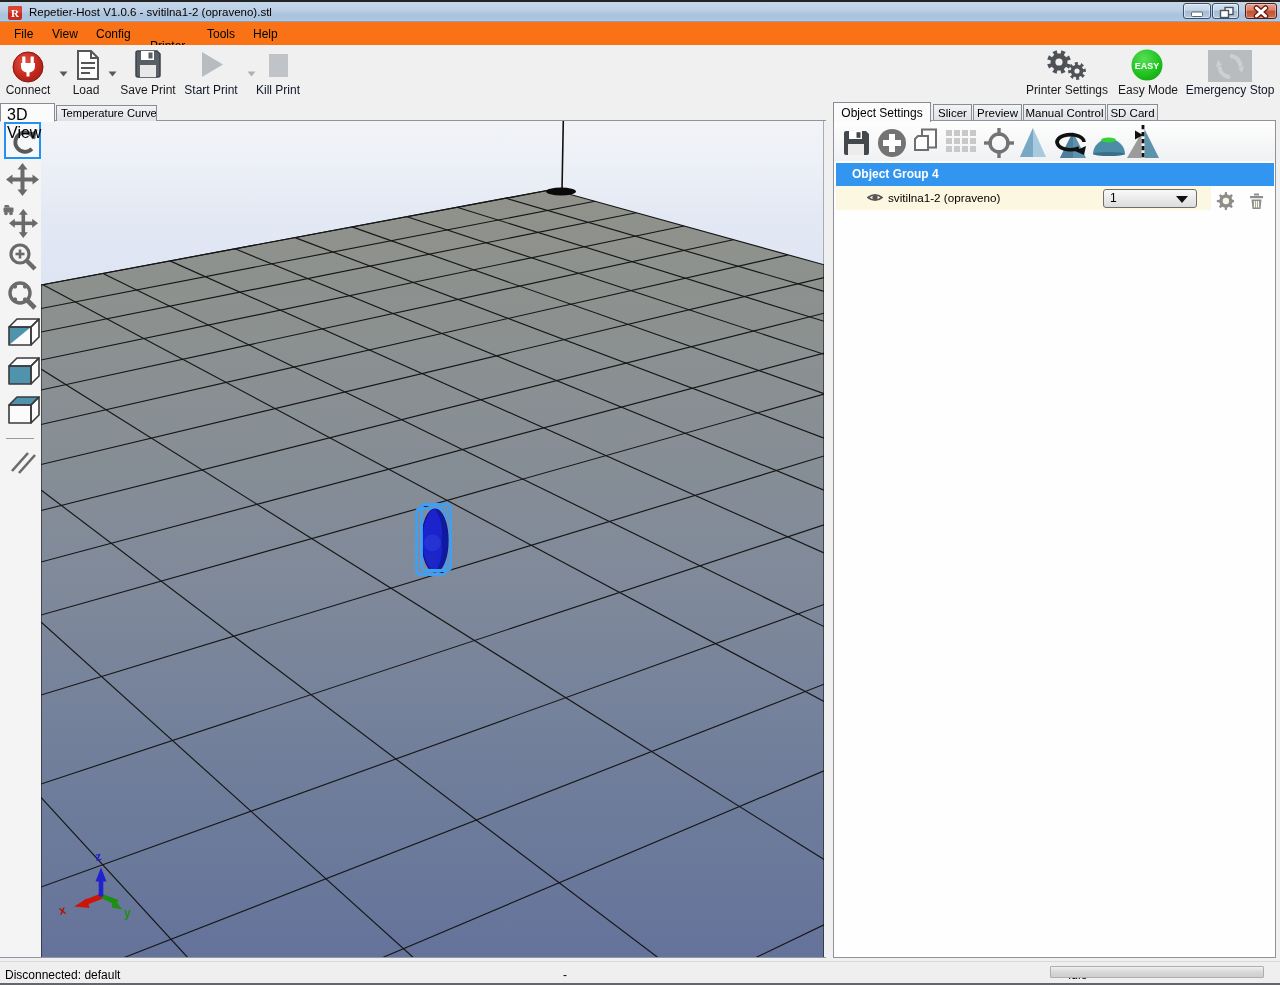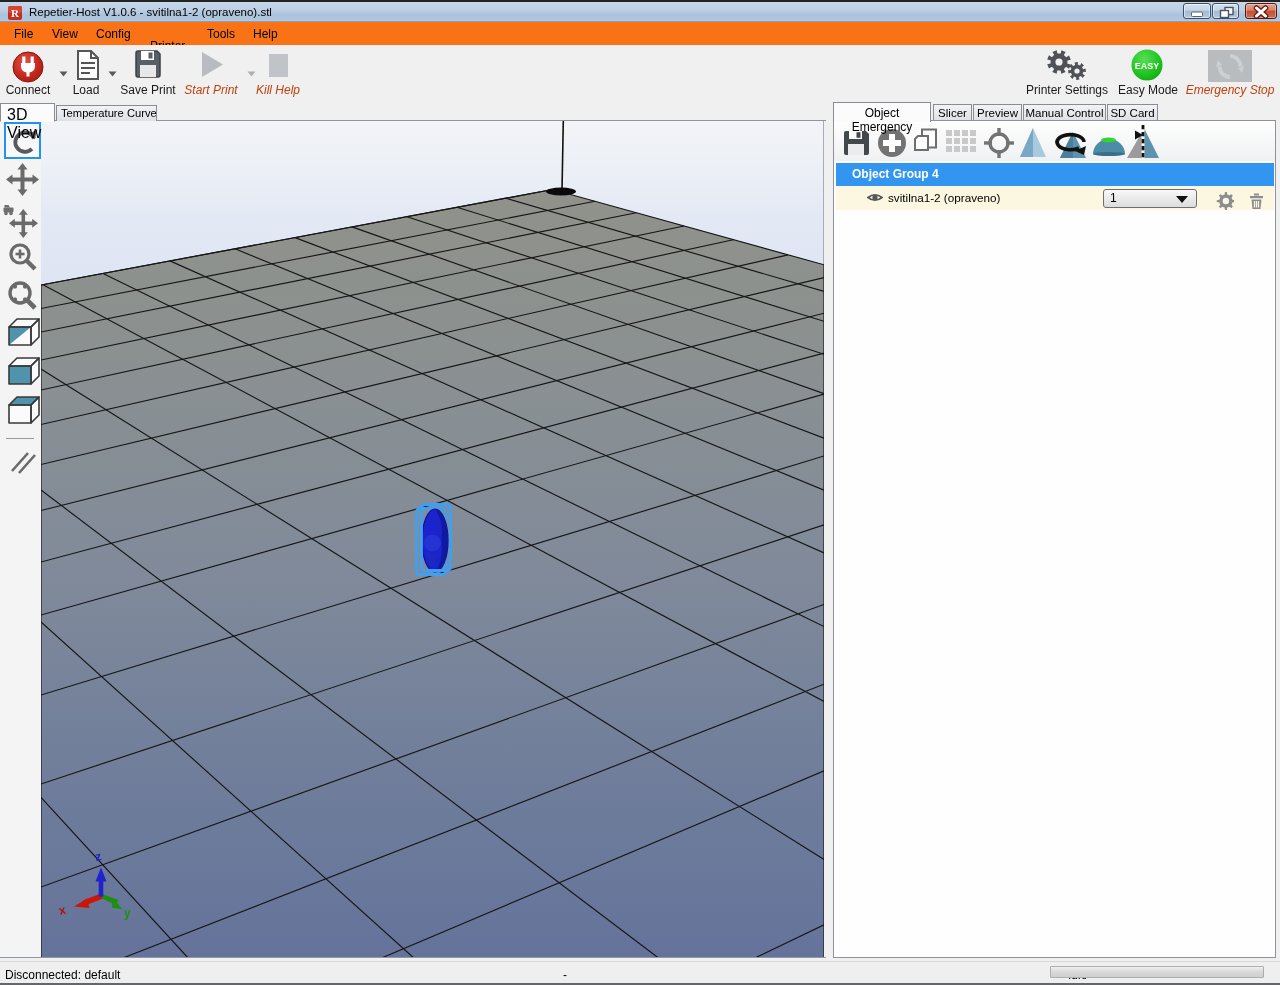--- a/index.html
+++ b/index.html
@@ -7,36 +7,36 @@
 #title-ico{position:absolute;left:7px;top:3px;width:16px;height:16px;}
 #title-txt{position:absolute;left:29px;top:4px;font-size:11.5px;color:#000;}
 .winbtn{position:absolute;top:1px;height:16px;border:1px solid #3c5068;border-radius:3px;background:linear-gradient(#d5e2ef,#c4d5e8 45%,#a3bcd6 50%,#b4c8dd);box-shadow:inset 0 0 0 1px rgba(255,255,255,0.5);}
 #btn-min{left:1183px;width:28px;}
 #btn-max{left:1212px;width:27px;}
 #btn-close{left:1245px;width:32px;background:linear-gradient(#e3a493,#d87f66 45%,#c25032 50%,#cd6e50);border-color:#4e1d12;box-shadow:inset 0 0 0 1px rgba(255,255,255,0.35);}
 #menubar{position:absolute;left:0;top:22px;width:1280px;height:23px;background:#f97316;}
 .menu{position:absolute;top:5px;font-size:12px;color:#000;}
 #toolbar{position:absolute;left:0;top:45px;width:1280px;height:56px;background:#f0f0f0;}
 .tbl{position:absolute;top:38px;font-size:12px;color:#1a1a1a;white-space:nowrap;}
-.tbl.dis{color:#c2410c;font-style:italic;}
+.tbl.dis{color:#0f172a;}
 .tbl.ctr{transform:translateX(-50%);}
 #ltabs{position:absolute;left:0;top:101px;width:826px;height:20px;}
 .tab{position:absolute;font-size:12px;border:1px solid #898c95;border-bottom:none;background:linear-gradient(#f2f3f5,#dcdfe4);color:#000;}
 .tab.active{background:#fbfbfb;border-bottom:1px solid #fbfbfb;z-index:3;}
 #tab3d{left:0px;top:2px;width:55px;height:19px;padding:2px 0 0 6px;font-size:16px;}
 #tabtemp{left:56px;top:4px;width:101px;height:17px;padding:1px 0 0 4px;font-size:11.2px;white-space:nowrap;overflow:hidden;}
 #lefttools{position:absolute;left:0;top:121px;width:41px;height:837px;background:#f4f4f4;}
 #view3d{position:absolute;left:41px;top:121px;width:783px;height:837px;}
 #rtabs{position:absolute;left:833px;top:101px;width:447px;height:20px;}
 .rtab{position:absolute;font-size:11.5px;border:1px solid #898c95;border-bottom:none;background:linear-gradient(#f2f3f5,#dcdfe4);padding-top:2px;text-align:center;}
 #rtab0{left:0px;top:1px;width:98px;height:20px;background:#fbfbfb;z-index:3;font-size:12px;padding-top:3px;}
 #rpanel{position:absolute;left:833px;top:120px;width:443px;height:838px;background:#fefefe;border:1px solid #8f9299;}
 #ricons{position:absolute;left:834px;top:121px;width:441px;height:40px;background:linear-gradient(#fefefe,#f0f1f3);}
 #ogroup{position:absolute;left:836px;top:163px;width:438px;height:23px;background:#3296f0;color:#fff;font-weight:bold;font-size:12px;padding:4px 0 0 16px;}
-#orow{position:absolute;left:836px;top:186px;width:438px;height:24px;background:#fbf7e0;}
+#orow{position:absolute;left:836px;top:186px;width:375px;height:24px;background:#fbf7e0;}
 #orow .nm{position:absolute;left:52px;top:5px;font-size:11.7px;color:#000;}
 #dd{position:absolute;left:1103px;top:189px;width:94px;height:19px;background:linear-gradient(#f9f9f9,#ececec 45%,#dcdcdc);border:1px solid #6e6e6e;border-radius:3px;font-size:12px;padding:1px 0 0 6px;}
 #statusbar{position:absolute;left:0;top:961px;width:1280px;height:22px;background:#efefef;border-top:1px solid #d9d9d9;font-size:12px;}
 #pbar{position:absolute;left:1050px;top:4px;width:214px;height:12px;border:1px solid #aeaeae;background:linear-gradient(#f0f0f0,#d8d8d8 50%,#cfcfcf);border-radius:1px;}
 svg{display:block;}
 </style></head><body>
 <div id="titlebar">
  <svg id="title-ico" width="16" height="16">
       <rect x="1" y="1" width="14" height="14" rx="2" fill="#c32f22"></rect>
       <rect x="1" y="1" width="14" height="7" rx="2" fill="#d84432"></rect>
@@ -120,21 +120,21 @@
  <svg class="abs" style="left:201px;top:6px;" width="23" height="27">
       <path d="M1 1 L22 13.5 L1 26 Z" fill="#b8bcc0"></path>
     </svg>
  <div class="tbl dis ctr" style="left:211px;">Start Print</div>
  <svg class="abs" style="left:247px;top:26px;" width="9" height="6">
       <path d="M0.5 0.5 h8 l-4 5 Z" fill="#b0b0b0"></path>
     </svg>
  <svg class="abs" style="left:269px;top:9px;" width="19" height="23">
       <rect width="19" height="23" fill="#c0c3c7"></rect>
     </svg>
- <div class="tbl dis ctr" style="left:278px;">Kill Help</div>
+ <div class="tbl dis ctr" style="left:278px;">Kill Print</div>
  <svg class="abs" style="left:1044px;top:4px;" width="46" height="32">
       <path d="M26.8 15.4 L25.0 19.7 L22.1 17.8 L19.8 20.2 L21.6 23.0 L17.3 24.8 L16.6 21.4 L13.3 21.4 L12.6 24.8 L8.3 23.0 L10.2 20.1 L7.8 17.8 L5.0 19.6 L3.2 15.3 L6.6 14.6 L6.6 11.3 L3.2 10.6 L5.0 6.3 L7.9 8.2 L10.2 5.8 L8.4 3.0 L12.7 1.2 L13.4 4.6 L16.7 4.6 L17.4 1.2 L21.7 3.0 L19.8 5.9 L22.2 8.2 L25.0 6.4 L26.8 10.7 L23.4 11.4 L23.4 14.7 Z M 15.0 13.0 m -3.6 0 a 3.6 3.6 0 1 0 7.2 0 a 3.6 3.6 0 1 0 -7.2 0 Z" fill="#4e5257" fill-rule="evenodd"></path>
       <path d="M40.9 26.3 L38.6 29.0 L37.0 27.0 L34.8 28.1 L35.5 30.6 L32.0 30.9 L32.3 28.4 L29.9 27.6 L28.7 29.9 L26.0 27.6 L28.0 26.0 L26.9 23.8 L24.4 24.5 L24.1 21.0 L26.6 21.3 L27.4 18.9 L25.1 17.7 L27.4 15.0 L29.0 17.0 L31.2 15.9 L30.5 13.4 L34.0 13.1 L33.7 15.6 L36.1 16.4 L37.3 14.1 L40.0 16.4 L38.0 18.0 L39.1 20.2 L41.6 19.5 L41.9 23.0 L39.4 22.7 L38.6 25.1 Z M 33.0 22.0 m -2.6 0 a 2.6 2.6 0 1 0 5.2 0 a 2.6 2.6 0 1 0 -5.2 0 Z" fill="#4e5257" fill-rule="evenodd"></path>
     </svg>
  <div class="tbl ctr" style="left:1067px;">Printer Settings</div>
  <svg class="abs" style="left:1128px;top:4px;" width="39" height="34">
       <defs>
         <radialGradient id="gg" cx="0.4" cy="0.3" r="0.9">
           <stop offset="0" stop-color="#55e055"></stop>
           <stop offset="0.6" stop-color="#1dc01d"></stop>
@@ -157,21 +157,21 @@
       </g>
     </svg>
  <div class="tbl dis ctr" style="left:1230px;">Emergency Stop</div>
 </div>
 <div class="abs" style="left:0;top:120px;width:826px;height:1px;background:#90959c;"></div>
 <div id="ltabs">
  <div class="tab active" id="tab3d">3D View</div>
  <div class="tab" id="tabtemp">Temperature Curve</div>
 </div>
 <div id="rtabs">
- <div class="rtab" id="rtab0">Object Emergency</div>
+ <div class="rtab" id="rtab0">Object Settings</div>
  <div class="rtab" style="left:100px;top:3px;width:39px;height:18px;">Slicer</div>
  <div class="rtab" style="left:140px;top:3px;width:49px;height:18px;">Preview</div>
  <div class="rtab" style="left:190px;top:3px;width:83px;height:18px;">Manual Control</div>
  <div class="rtab" style="left:274px;top:3px;width:51px;height:18px;">SD Card</div>
 </div>
 <div id="lefttools">
  <svg class="abs" style="left:4px;top:1px;" width="37" height="37">
       <rect x="1" y="1" width="35" height="35" fill="#f7f8fa" stroke="#2391f1" stroke-width="2"></rect>
       <path d="M 30.1 16.7 A 9.7 9.7 0 1 0 27.9 26.9" fill="none" stroke="#595959" stroke-width="3.8"></path>
       <path d="M24.5 12 L33.5 7.5 L30.5 17.5 Z" fill="#595959"></path>

